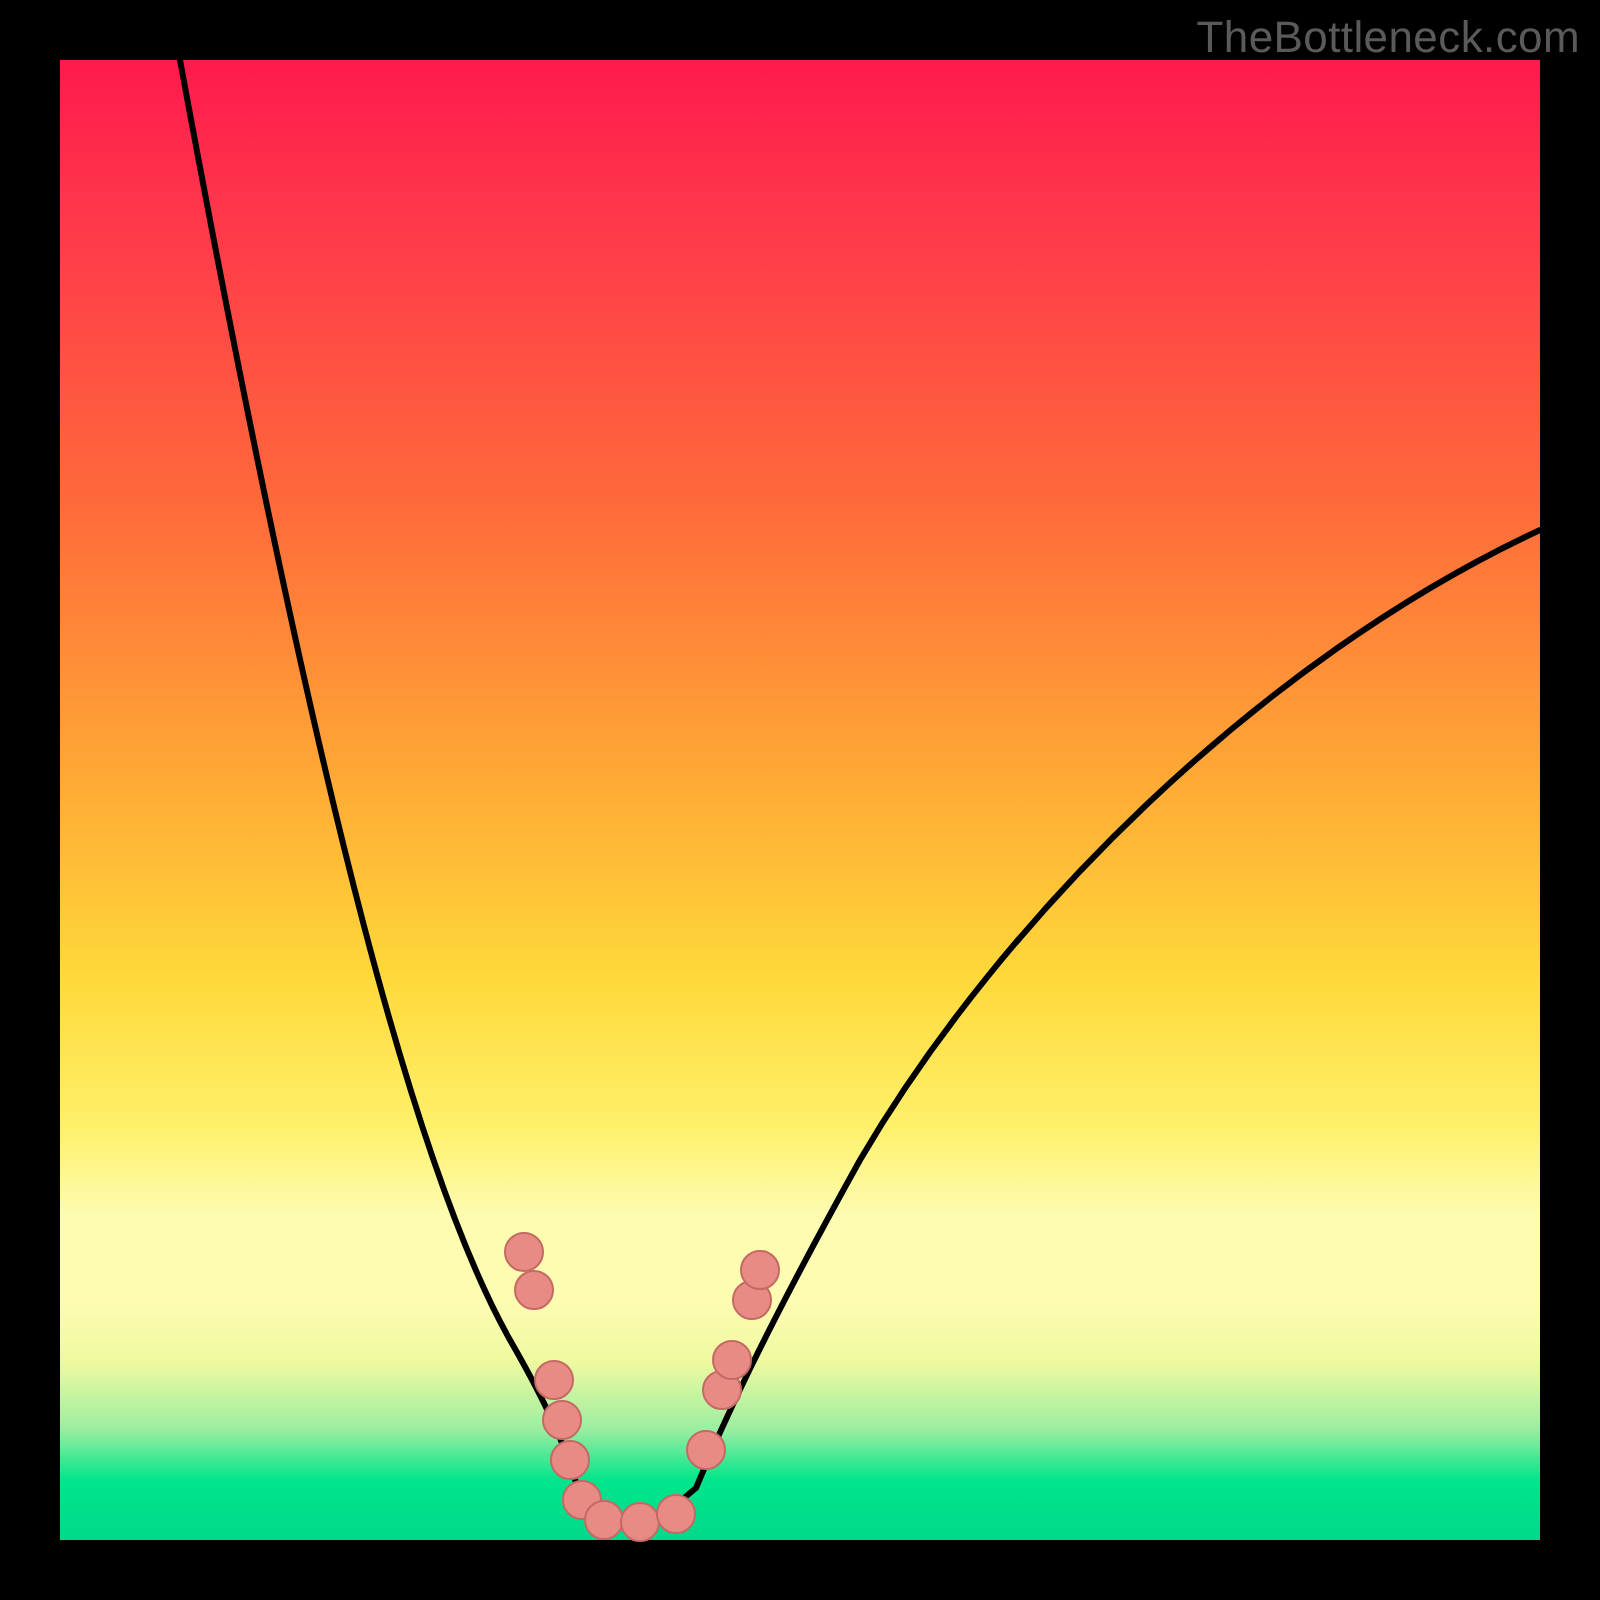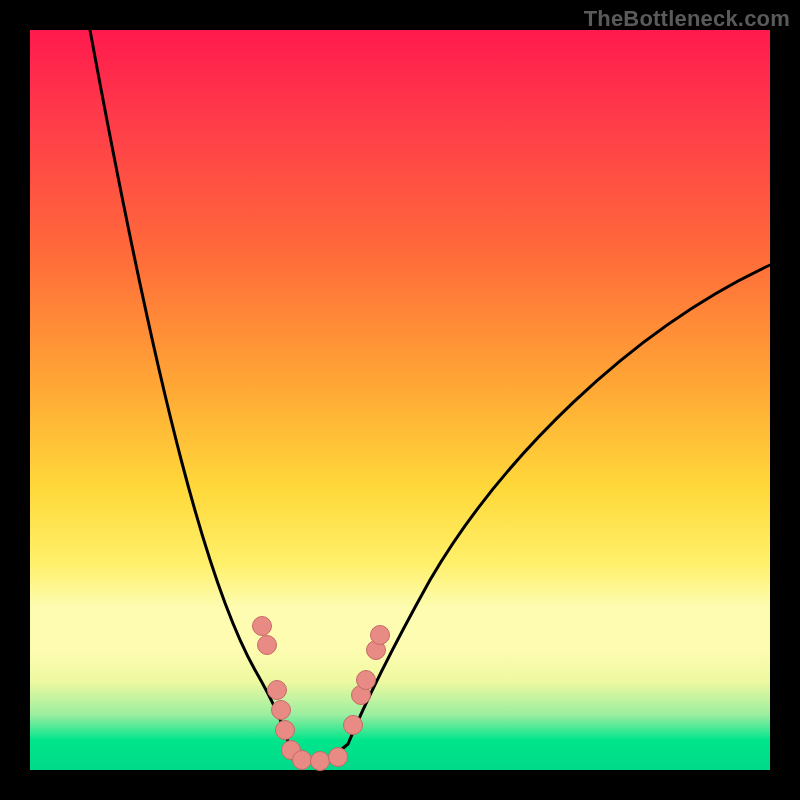--- a/index.html
+++ b/index.html
@@ -41,21 +41,21 @@
       #00e58b 96%,
       #00d98a 100%
     );
   }
   .watermark {
     position: absolute;
     top: 6px;
     right: 10px;
     color: #5a5a5a;
     font-size: 22px;
-    font-weight: 700;
+    font-weight: 400;
     user-select: none;
     letter-spacing: 0.2px;
   }
   svg.curve-layer {
     position: absolute;
     left: 0;
     top: 0;
     width: 740px;
     height: 740px;
     overflow: visible;

